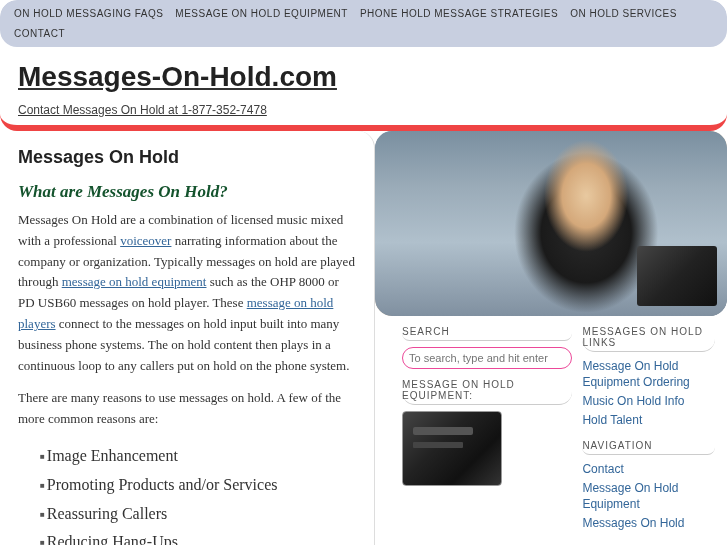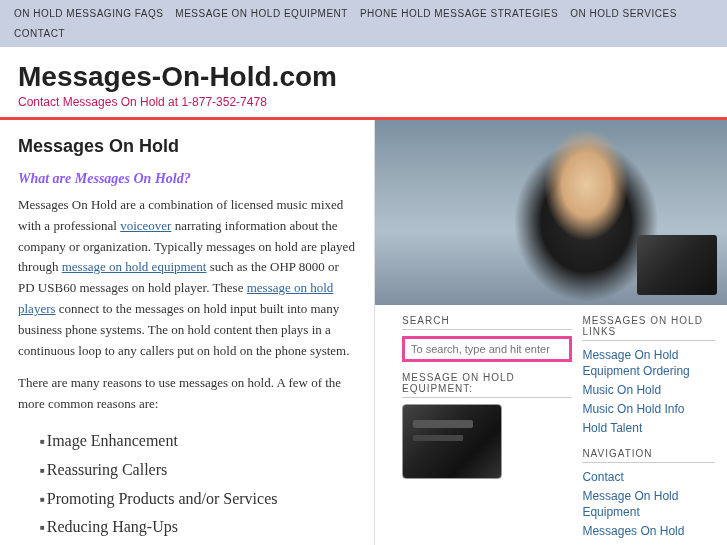--- a/index.html
+++ b/index.html
@@ -1,15 +1,15 @@
 <!DOCTYPE html>
 <html><head>
   <meta charset="utf-8">
   <style>
-    * { margin: 0; padding: 0; box-sizing: border-box; }
+    * { margin: 0; padding: 0; box-sizing: border-box; border-radius: 17px; }
     body { font-family: Georgia, 'Times New Roman', serif; font-size: 13px; color: #333; background: #fff; width: 727px; }
 
     
     #top-nav {
       background: #c8cfe0;
       padding: 6px 10px;
       display: flex;
       flex-wrap: wrap;
       gap: 4px;
     }
@@ -20,33 +20,34 @@
       letter-spacing: 0.5px;
       padding: 2px 4px;
       cursor: pointer;
       font-family: Arial, sans-serif;
       font-weight: normal;
     }
 
     
     #header {
       padding: 14px 18px 8px 18px;
-      border-bottom: 3px solid #ef4444;
+      border-bottom: 6px solid #ef4444;
+      text-decoration: underline;
     }
     #site-title {
       font-size: 28px;
       font-weight: bold;
       color: #222;
       font-family: Arial, sans-serif;
     }
     #site-subtitle {
       font-size: 12px;
-      color: #be185d;
-      font-family: Arial, sans-serif;
-      margin-top: 2px;
+      color: #404040;
+      font-family: Arial, sans-serif;
+      margin-top: 10px;
     }
 
     
     #main-layout {
       display: flex;
       padding: 0;
     }
 
     
     #left-content {
@@ -57,25 +58,25 @@
 
     #page-heading {
       font-size: 18px;
       font-weight: bold;
       color: #222;
       margin-bottom: 14px;
       font-family: Arial, sans-serif;
     }
 
     .section-heading {
-      font-size: 14px;
+      font-size: 17px;
       font-weight: bold;
       font-style: italic;
       margin-bottom: 8px;
-      color: #8b5cf6;
+      color: #14532d;
     }
 
     .body-text {
       font-size: 13px;
       line-height: 1.6;
       color: #333;
       margin-bottom: 12px;
     }
 
     .body-text a, .inline-link {
@@ -164,21 +165,21 @@
       letter-spacing: 1px;
       color: #555;
       border-bottom: 1px solid #ccc;
       padding-bottom: 3px;
       margin-bottom: 6px;
       text-transform: uppercase;
     }
 
     .search-input {
       width: 100%;
-      border: 3px solid #ec4899;
+      border: 1px solid #ec4899;
       padding: 4px 6px;
       font-size: 11px;
       color: #999;
       font-family: Arial, sans-serif;
       margin-bottom: 10px;
     }
 
     .widget-links {
       list-style: none;
       margin-bottom: 12px;
@@ -256,22 +257,22 @@
       <a class="inline-link">message on hold equipment</a>
       such as the OHP 8000 or PD USB60 messages on hold player.  These
       <a class="inline-link">message on hold players</a>
       connect to the messages on hold input built into many business phone systems.  The on hold content then plays in a continuous loop to any callers put on hold on the phone system.
     </p>
 
     <p class="body-text">There are many reasons to use messages on hold.  A few of the more common reasons are:</p>
 
     <ul class="bullet-list">
       <li>Image Enhancement</li>
+      <li>Promoting Products and/or Services</li>
       <li>Reassuring Callers</li>
-      <li>Promoting Products and/or Services</li>
       <li>Reducing Hang-Ups</li>
       <li>Providing Company Information</li>
       <li>Entertaining Callers</li>
 
     </ul>
 
   </div>
 
   <div id="right-sidebar">
 
@@ -293,21 +294,20 @@
           <div class="equipment-img"></div>
         </div>
       </div>
 
       <div class="widget-right">
 
         <div style="margin-bottom:12px;">
           <div class="widget-title">Messages On Hold Links</div>
           <ul class="widget-links">
             <li><a>Message On Hold Equipment Ordering</a></li>
-            <li><a>Music On Hold</a></li>
             <li><a>Music On Hold Info</a></li>
             <li><a>Hold Talent</a></li>
           </ul>
         </div>
 
         <div>
           <div class="widget-title">Navigation</div>
           <ul class="widget-links">
             <li><a>Contact</a></li>
             <li><a>Message On Hold Equipment</a></li>

